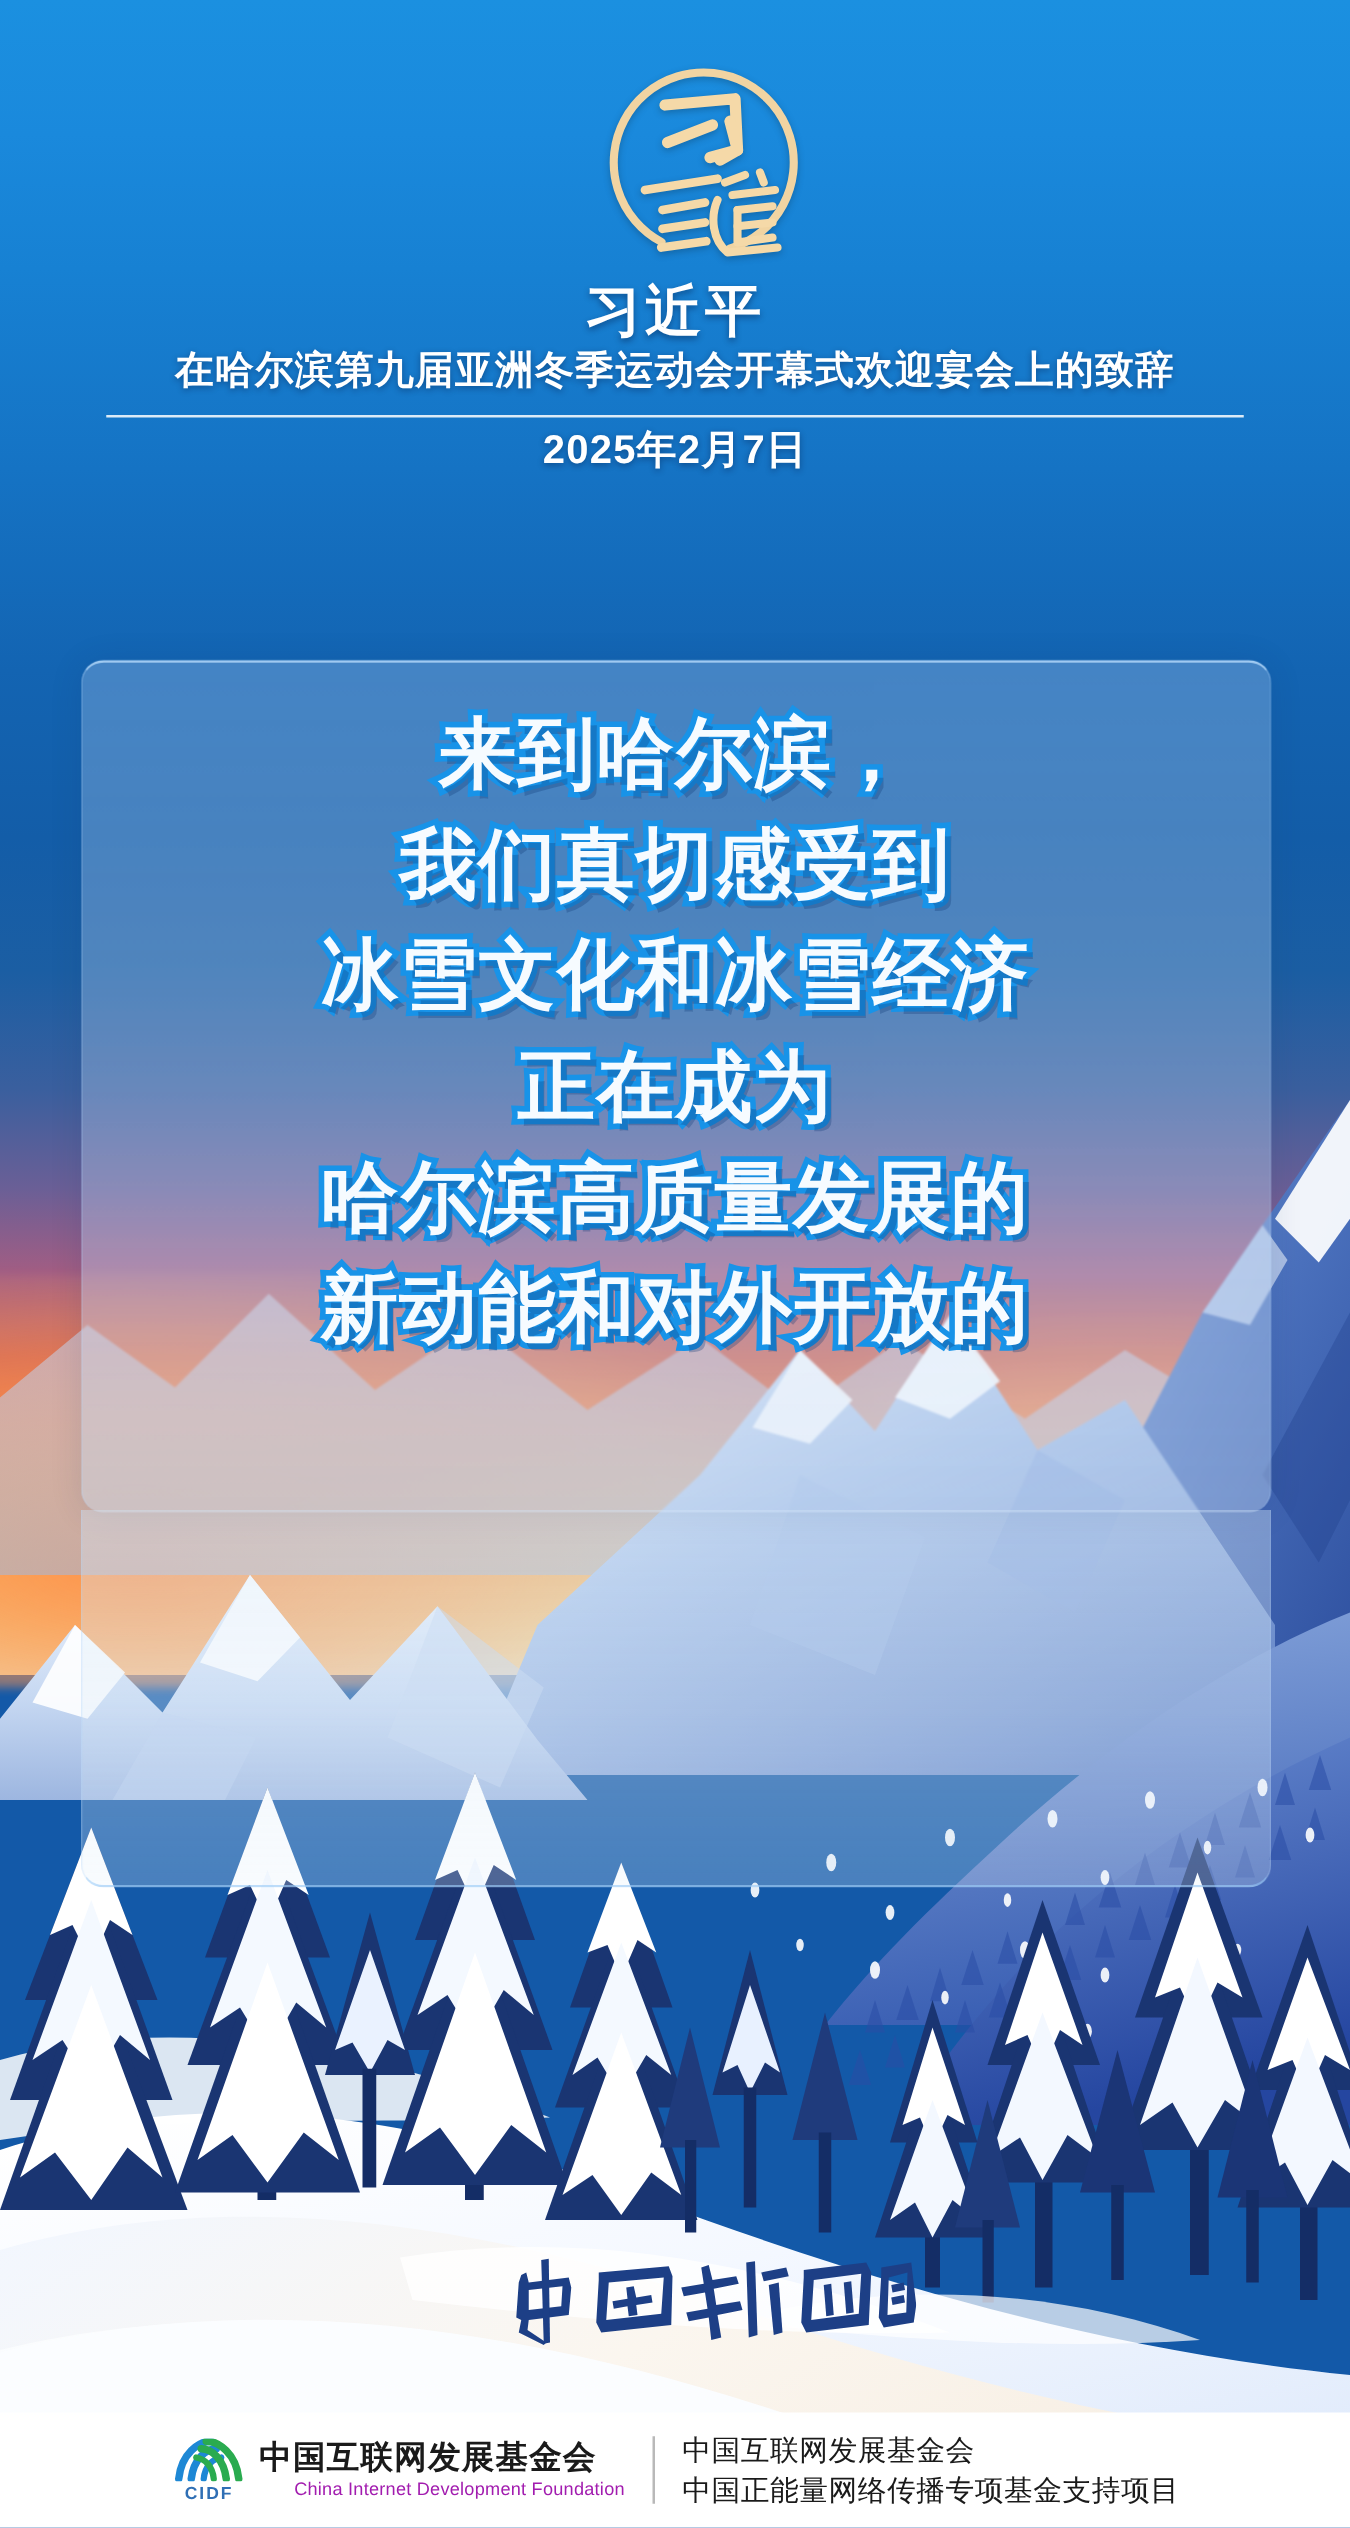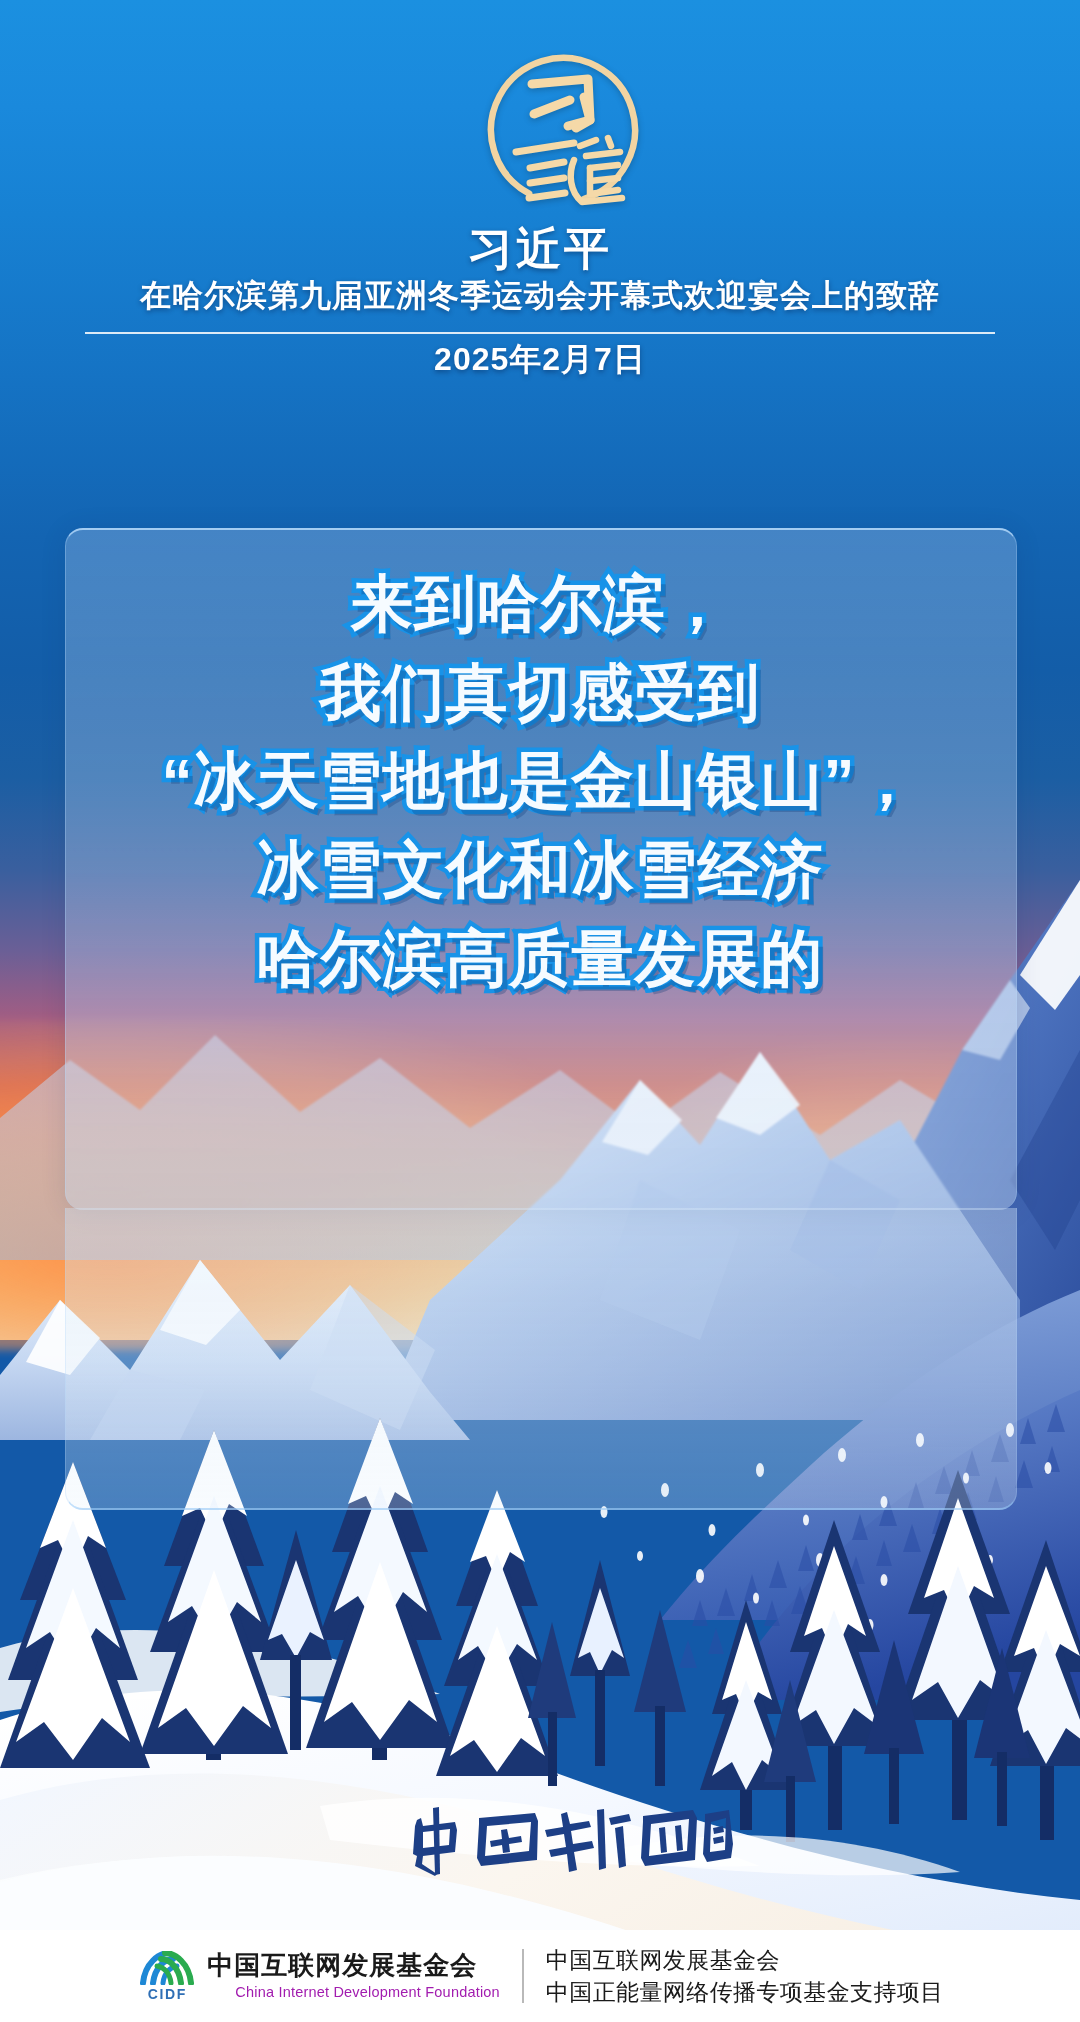--- a/index.html
+++ b/index.html
@@ -429,23 +429,24 @@
     <div class="hd-rule"></div>
     <div class="hd-date">2025年2月7日</div>
   </div>
 
   <div class="card"></div>
   <div class="card-lower"></div>
 
   <div class="quote">
     <div class="qline">来到哈尔滨，</div>
     <div class="qline">我们真切感受到</div>
-    <div class="qline">“冰天雪地也是金山银山”，</div>
     <div class="qline">冰雪文化和冰雪经济</div>
+    <div class="qline">正在成为</div>
     <div class="qline">哈尔滨高质量发展的</div>
+    <div class="qline">新动能和对外开放的</div>
   </div>
 
   <div class="cnlogo">
     <svg width="340" height="74" viewBox="0 0 340 74" xmlns="http://www.w3.org/2000/svg">
       <g fill="#1d3f86">
 
         <path d="M24,16 L28,14 L30,22 L62,18 L64,26 L62,48 L30,52 L29,60 L44,70 L42,72 L22,62 L24,52 L20,50 L22,22 Z
                  M30,28 L30,44 L56,41 L57,25 Z"></path>
         <path d="M40,4 L46,3 L47,70 L42,71 Z"></path>
 

